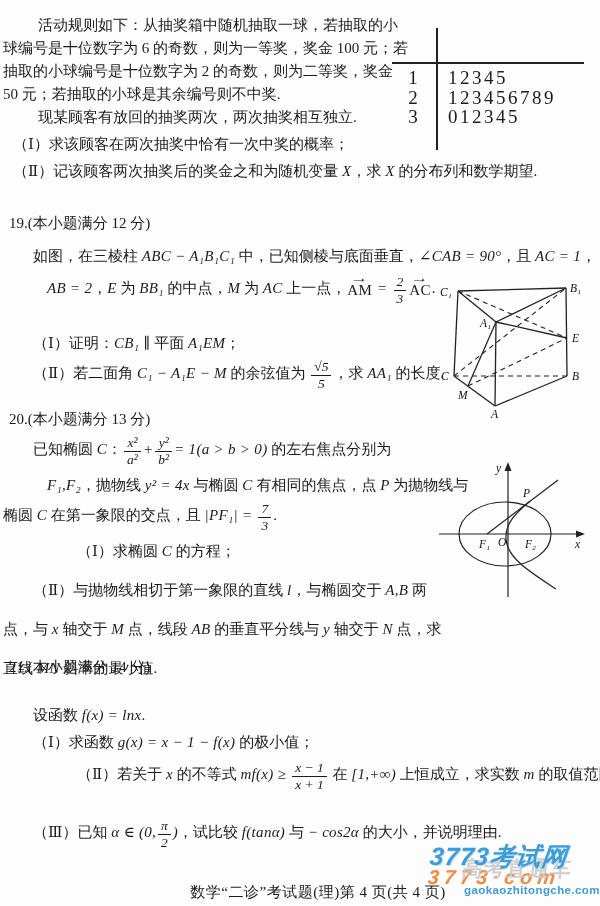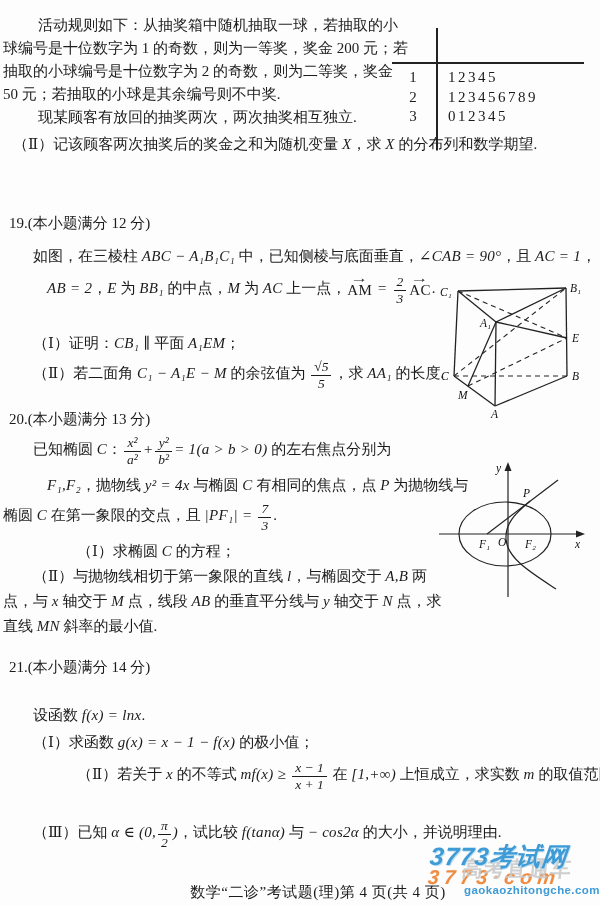--- a/index.html
+++ b/index.html
@@ -6,35 +6,35 @@
   body{width:600px;height:906px;position:relative;overflow:hidden;
        background:#fdfdfd;color:#1b1b1b;
        font-family:"Liberation Serif","DejaVu Serif",serif;}
   .page{position:absolute;inset:0;}
   .sec{position:absolute;}
   .line{line-height:23px;font-size:15px;white-space:nowrap;}
   .p6{padding-left:6px;}
   .p10{padding-left:10px;}
   .p30{padding-left:30px;}
   .p35{padding-left:35px;}
-  .mt2{margin-top:2px;} .mt4{margin-top:4px;} .mt6{margin-top:6px;margin-left:44px;}
+  .mt2{margin-top:16px;} .mt4{margin-top:4px;} .mt6{margin-top:6px;margin-left:44px;}
   .mt8{margin-top:25px;} .mt10{margin-top:10px;}
   .mv{font-style:italic;letter-spacing:.3px;}
   .frac{display:inline-block;vertical-align:-10px;text-align:center;margin:0 2px;font-style:italic;}
   .fn{display:block;border-bottom:1.3px solid #1b1b1b;padding:0 3px;font-size:13.5px;line-height:16px;}
   .fd{display:block;font-size:13.5px;line-height:16px;padding:0 3px;}
   .vec{display:inline-block;text-align:center;margin:0 1px;vertical-align:-2px;}
   .va{display:block;font-size:12px;line-height:6px;height:8px;transform:scaleX(1.5);}
   .vb{display:block;font-size:15px;line-height:15px;letter-spacing:.3px;}
   
   #tableSL{left:390px;top:26px;width:202px;height:128px;}
   .sl-vline{position:absolute;left:46px;top:2px;width:1.6px;height:122px;background:#222;}
   .sl-hline{position:absolute;left:2px;top:36px;width:192px;height:1.6px;background:#222;}
   .sl-rows{position:absolute;left:0;top:42px;width:100%;}
-  .sl-row{height:19.5px;line-height:19.5px;font-size:15px;}
+  .sl-row{height:19.5px;line-height:19.5px;font-size:19px;}
   .sl-stem{display:inline-block;width:46px;text-align:center;}
   .sl-leaf{margin-left:12px;letter-spacing:2.5px;}
   
   svg{position:absolute;overflow:visible;}
   .figlab{font-family:"Liberation Serif","DejaVu Serif",serif;font-style:italic;font-size:11.5px;fill:#111;}
   
   #footer{left:0;right:0;top:883px;text-align:center;font-size:15px;letter-spacing:.5px;margin-left:36px;}
   
   .wm{position:absolute;white-space:nowrap;font-family:"Liberation Sans","DejaVu Sans",sans-serif;}
   #wm-title{left:430px;top:840px;font-size:25px;font-weight:bold;font-style:italic;
@@ -54,24 +54,25 @@
   #fig19{left:436px;top:276px;}
   #fig20{left:437px;top:459px;}
 </style>
 </head>
 <body>
 
 <div class="page">
 
   <section class="sec" id="q18">
     <div class="line p35">活动规则如下：从抽奖箱中随机抽取一球，若抽取的小</div>
-    <div class="line">球编号是十位数字为 1 的奇数，则为一等奖，奖金 200 元；若</div>
+    <div class="line">球编号是十位数字为 6 的奇数，则为一等奖，奖金 100 元；若</div>
     <div class="line">抽取的小球编号是十位数字为 2 的奇数，则为二等奖，奖金</div>
     <div class="line">50 元；若抽取的小球是其余编号则不中奖.</div>
     <div class="line p35">现某顾客有放回的抽奖两次，两次抽奖相互独立.</div>
+    <div class="line p10 mt4">（Ⅰ）求该顾客在两次抽奖中恰有一次中奖的概率；</div>
     <div class="line p10 mt4">（Ⅱ）记该顾客两次抽奖后的奖金之和为随机变量 <i class="mv">X</i>，求 <i class="mv">X</i> 的分布列和数学期望.</div>
   </section>
 
   <section class="sec" id="tableSL">
     <div class="sl-vline"></div>
     <div class="sl-hline"></div>
     <div class="sl-rows">
       <div class="sl-row">
         <span class="sl-stem">1</span><span class="sl-leaf">12345</span>
       </div>

